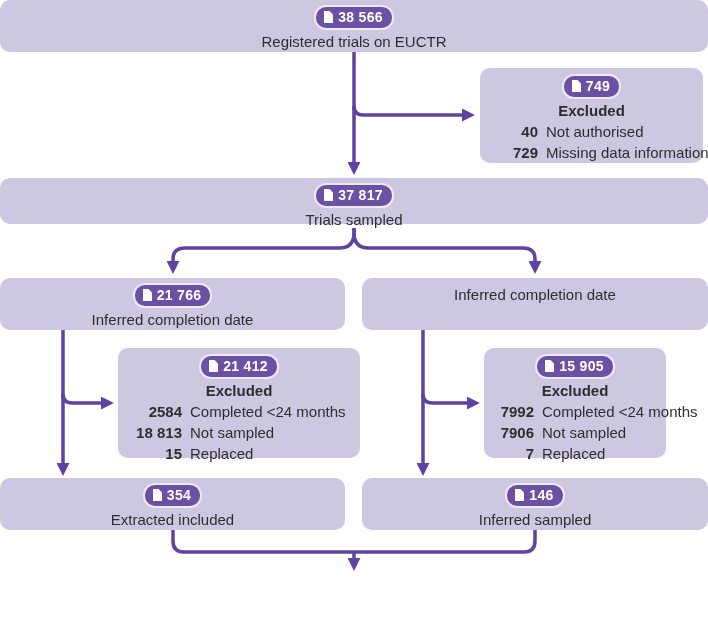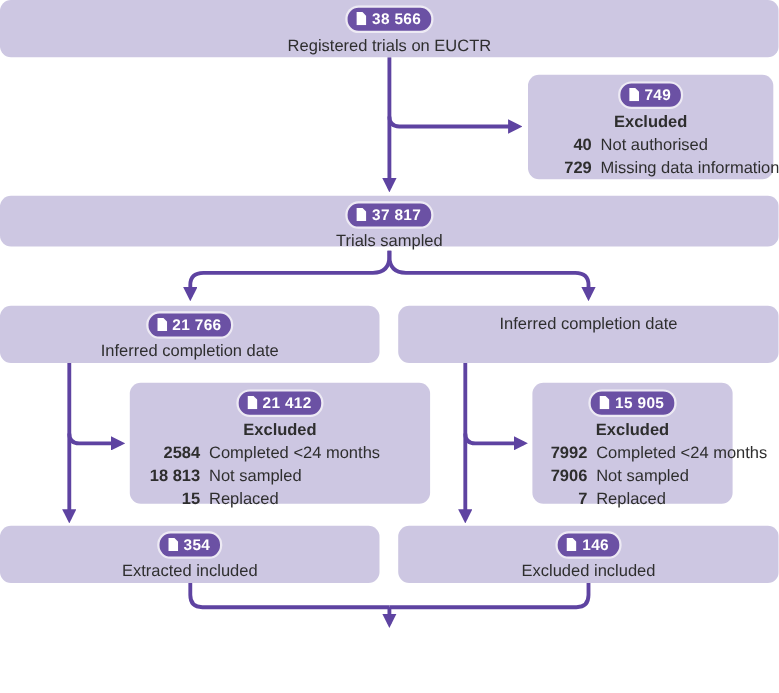--- a/index.html
+++ b/index.html
@@ -110,21 +110,21 @@
       <div class="label">Inferred completion date</div>
     </div>
   </div>
 
   <div class="box" style="left:362px;top:278px;width:346px;height:52px;">
     <div class="inner">
       <div class="label">Inferred completion date</div>
     </div>
   </div>
 
-  <div class="box excl" style="left:118px;top:348px;width:273px;height:110px;--numw:56px;">
+  <div class="box excl" style="left:118px;top:348px;width:242px;height:110px;--numw:56px;">
     <div class="inner">
       <span class="badge">
         <svg width="9" height="12" viewBox="0 0 9 12">
             <path d="M0,0 H5.5 L9,3.5 V12 H0 Z" fill="#ffffff"></path>
           </svg>
         <span>21 412</span>
       </span>
       <div class="excl-title">Excluded</div>
       <div class="rows">
         <span class="rnum">2584</span>
@@ -170,18 +170,18 @@
   </div>
 
   <div class="box" style="left:362px;top:478px;width:346px;height:52px;">
     <div class="inner">
       <span class="badge">
         <svg width="9" height="12" viewBox="0 0 9 12">
             <path d="M0,0 H5.5 L9,3.5 V12 H0 Z" fill="#ffffff"></path>
           </svg>
         <span>146</span>
       </span>
-      <div class="label">Excluded included</div>
+      <div class="label">Inferred sampled</div>
     </div>
   </div>
 
 
 </div>
 
 </body></html>

